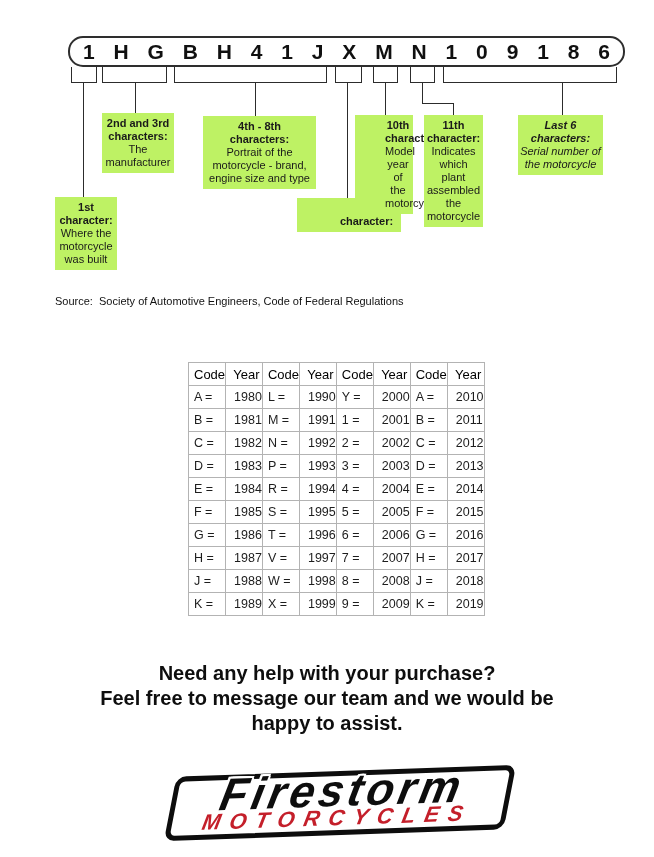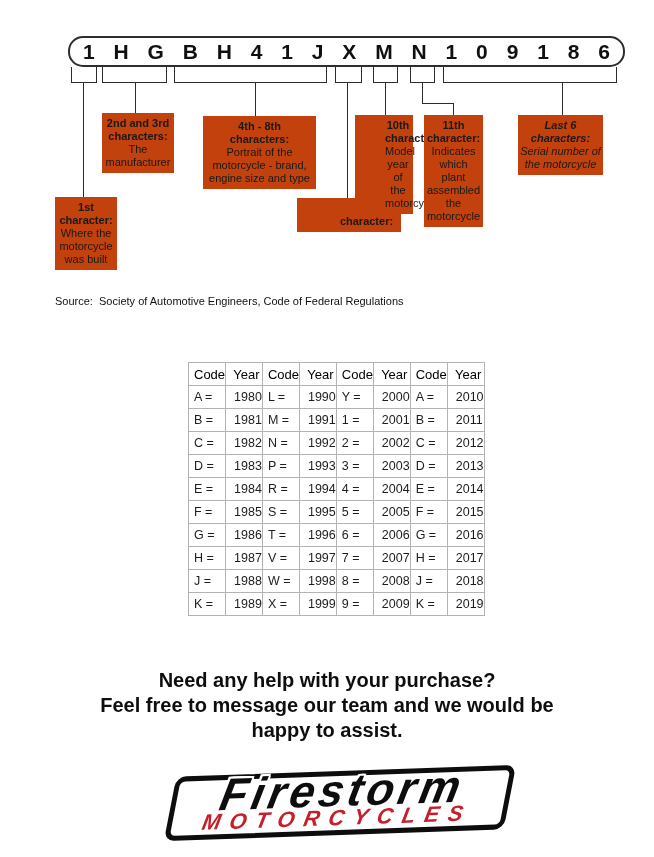--- a/index.html
+++ b/index.html
@@ -45,21 +45,21 @@
   #stem-4  { left:347px; top:83px; height:115px; }
   #stem-5  { left:385px; top:83px; height:32px; }
   #stem-6a { left:422px; top:83px; height:21px; }
   #stem-6b { left:422px; top:103px; width:32px; }
   #stem-6c { left:453px; top:103px; height:12px; }
   #stem-7  { left:562px; top:83px; height:32px; }
 
   
   .callout {
     position:absolute; box-sizing:border-box;
-    background:#c2410c; color:#1a1a1a;
+    background:#bef264; color:#1a1a1a;
     font-size:11px; line-height:13px; text-align:center;
     padding:4px 2px;
   }
   .callout .t { font-weight:bold; }
   .callout .t.tw { margin:0 auto; max-width:62px; }
   #callout-1st   { left:55px;  top:197px; width:62px; }
   #callout-2nd3rd{ left:102px; top:113px; width:72px; }
   #callout-4th8th{ left:203px; top:116px; width:113px;text-align:center; }
   #callout-9th   { left:297px; top:198px; width:104px;padding-left:37px; }
   #callout-10th  { left:355px; top:115px; width:58px;padding-left:30px; }
@@ -85,21 +85,21 @@
     white-space:nowrap; overflow:hidden;
   }
   #year-table th { font-weight:normal; font-size:13px; color:#000;text-align:center; }
   #year-table td.year { padding-left:8px;margin-left:7px; }
   .col-code { width:33px; } .col-year { width:36px; }
 
   
   #help-message {
     position:absolute; left:0; top:661px; width:654px;
     text-align:center; font-weight:bold;
-    font-size:20px; line-height:25px; color:#0e0e0e;margin-top:7px;
+    font-size:20px; line-height:25px; color:#0e0e0e;
   }
 
   
   #logo-wrap {
     position:absolute; left:170px; top:771px; width:340px; height:64px;
     transform:rotate(-2deg);
   }
   #logo-box {
     width:100%; height:100%; box-sizing:border-box;
     transform:skewX(-13deg);

